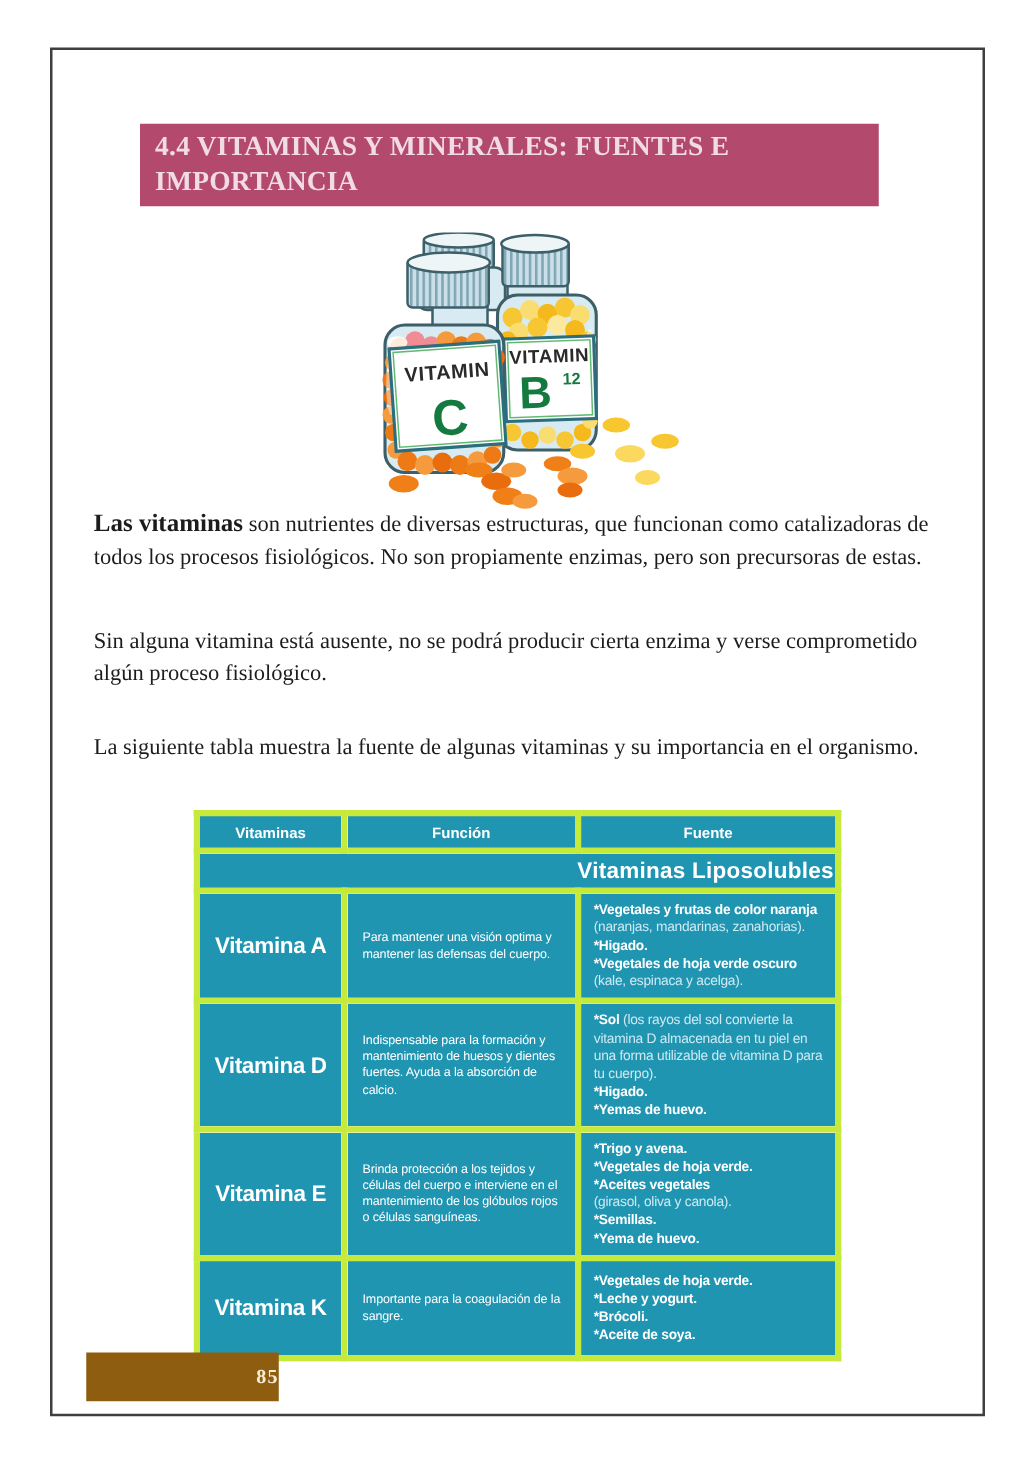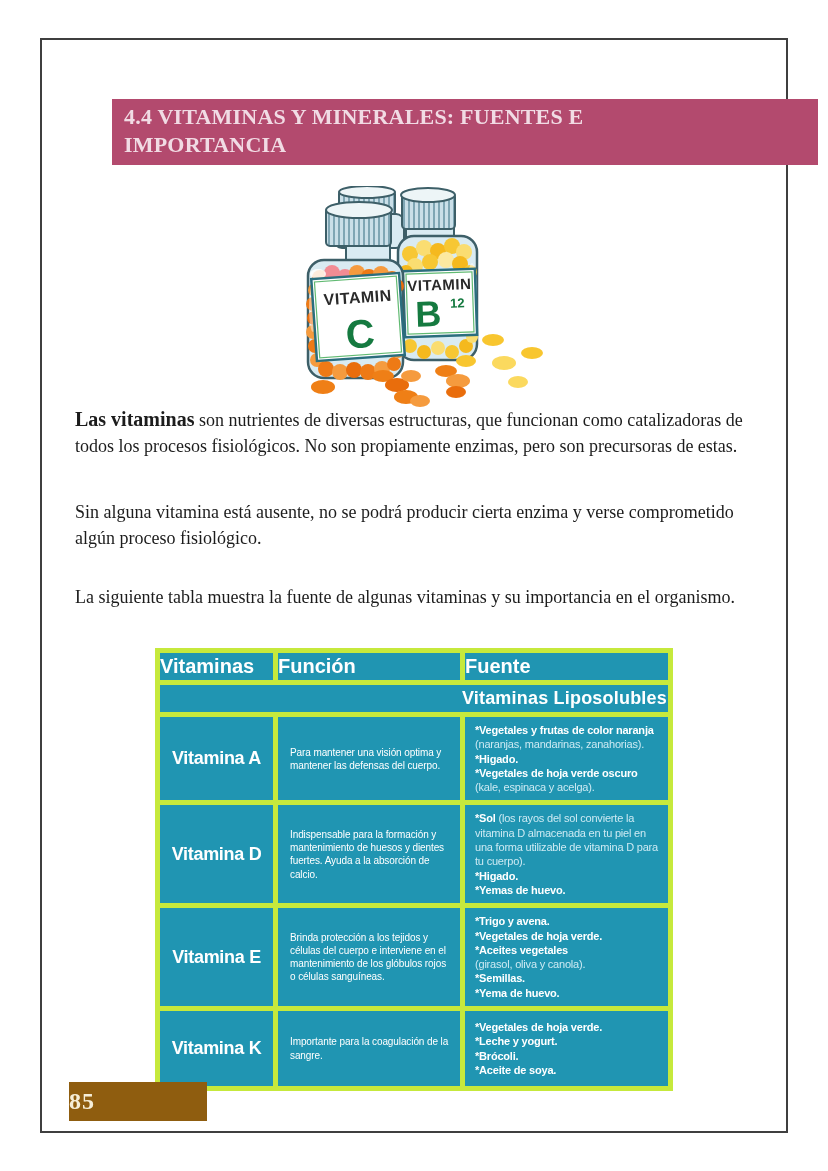--- a/index.html
+++ b/index.html
@@ -6,21 +6,21 @@
   .canvas{
     position:relative;width:828px;height:1171px;background:#ffffff;overflow:hidden;
     font-family:"Liberation Serif", serif;
   }
   .frame{
     position:absolute;left:40px;top:38px;width:744px;height:1091px;
     border:2px solid #3f3f3f;background:#ffffff;
   }
   
   .banner{
-    position:absolute;left:70px;top:59px;width:706px;min-height:54px;
+    position:absolute;left:70px;top:59px;width:591px;min-height:54px;
     background:#b34a6e;padding:4px 12px 6px 12px;box-sizing:border-box;
   }
   .banner-text{
     display:inline-block;max-width:500px;
     font-weight:bold;font-size:22px;line-height:28px;color:#f1dbe4;
     letter-spacing:.2px;
   }
   
   .illustration{position:absolute;left:256px;top:146px;width:264px;height:230px;}
   
@@ -34,21 +34,21 @@
   .vitamin-table{
     position:absolute;left:113px;top:608px;width:513px;
     border-collapse:collapse;table-layout:fixed;
     font-family:"Liberation Sans", sans-serif;color:#ffffff;
   }
   .vitamin-table th,.vitamin-table td{
     background:#2095b2;border:5px solid #c6e93c;overflow:hidden;
     vertical-align:middle;box-sizing:border-box;
   }
   .vitamin-table thead th{
-    font-size:20px;font-weight:bold;height:30px;text-align:left;padding:2px 0;
+    font-size:12px;font-weight:bold;height:30px;text-align:center;padding:2px 0;
   }
   .section-row td{
     font-size:18px;font-weight:bold;text-align:right;height:32px;letter-spacing:.2px;
   }
   .vrow{height:80px;}
   .cell-name{
     font-size:18px;font-weight:bold;text-align:center;
     letter-spacing:-.3px;white-space:nowrap;padding:0 2px;
   }
   .cell-funcion{
@@ -56,23 +56,23 @@
     padding:6px 6px 6px 12px;letter-spacing:-.1px;
   }
   .cell-fuente{
     font-size:11px;line-height:1.3;padding:6px 4px 6px 10px;letter-spacing:-.2px;
   }
   .f-line{margin:0;}
   .fb{font-weight:bold;color:#ffffff;}
   .fl{font-weight:normal;color:#cdeaf3;}
   
   .page-num{
-    position:absolute;left:27px;top:1042px;width:138px;height:39px;
-    background:#8f5d0f;color:#f6eed7;text-align:left;line-height:39px;
-    font-weight:bold;font-size:24px;letter-spacing:1px;
+    position:absolute;left:27px;top:1042px;width:154px;height:39px;
+    background:#8f5d0f;color:#f6eed7;text-align:right;line-height:39px;
+    font-weight:bold;font-size:16px;letter-spacing:1px;
   }
 </style>
 </head>
 <body>
 
 <div class="canvas">
   <div class="frame">
 
     <div class="banner">
       <span class="banner-text">4.4 VITAMINAS Y MINERALES: FUENTES E IMPORTANCIA</span>

